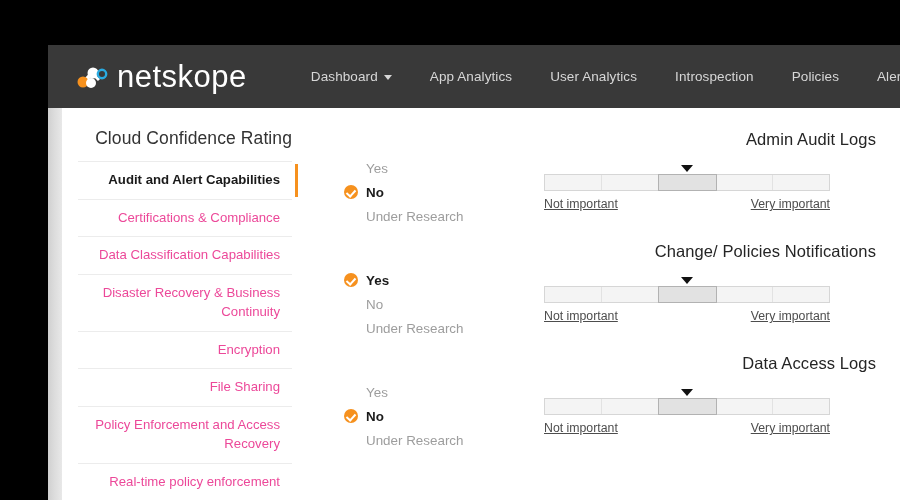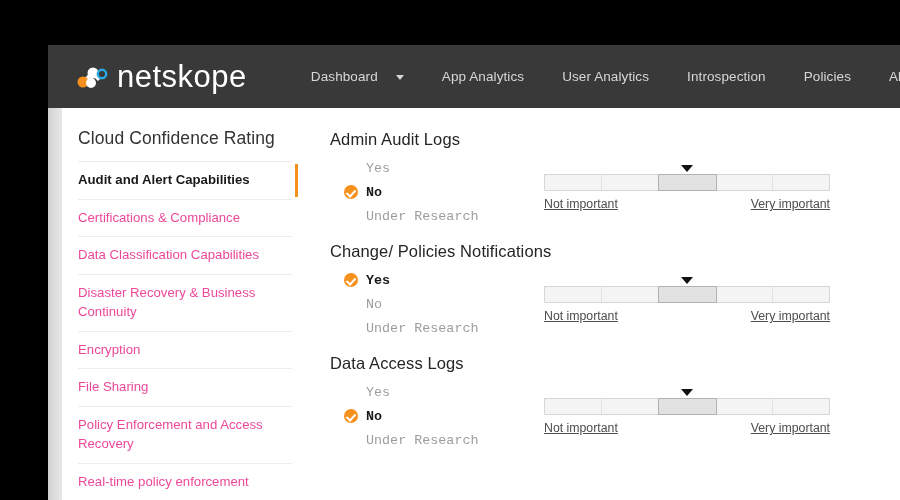--- a/index.html
+++ b/index.html
@@ -15,20 +15,21 @@
 
   
   .app-window {
     position: absolute;
     left: 48px;
     top: 45px;
     width: 852px;
     height: 455px;
     background: #ffffff;
     overflow: hidden;
+    text-align: right;
   }
 
   
   .topbar {
     position: relative;
     height: 63px;
     background: #393939;
     display: flex;
     align-items: center;
     padding-left: 26px;
@@ -49,21 +50,21 @@
     margin-left: 45px;
     height: 100%;
   }
   .nav-item {
     color: #d7d7d7;
     font-size: 13.5px;
     padding: 0 19px;
     white-space: nowrap;
     display: flex;
     align-items: center;
-    gap: 18px;
+    gap: 6px;
     letter-spacing: .1px;
   }
   .caret-down {
     display: inline-block;
     width: 0; height: 0;
     border-left: 4.5px solid transparent;
     border-right: 4.5px solid transparent;
     border-top: 5px solid #d7d7d7;
     position: relative;
     top: 1px;
@@ -148,21 +149,20 @@
 
   .q-options { width: 200px; flex: 0 0 200px; padding-left: 14px; }
 
   .opt {
     display: flex;
     align-items: center;
     height: 24px;
     font-size: 13.4px;
     color: #9d9d9d;
     cursor: pointer;
-    font-family: Liberation Mono, monospace;
   }
   .opt.selected { color: #1a1a1a; font-weight: bold; }
 
   .opt-mark {
     width: 14px; height: 14px;
     flex: 0 0 14px;
     margin-right: 8px;
     border-radius: 50%;
   }
   .opt.selected .opt-mark {

